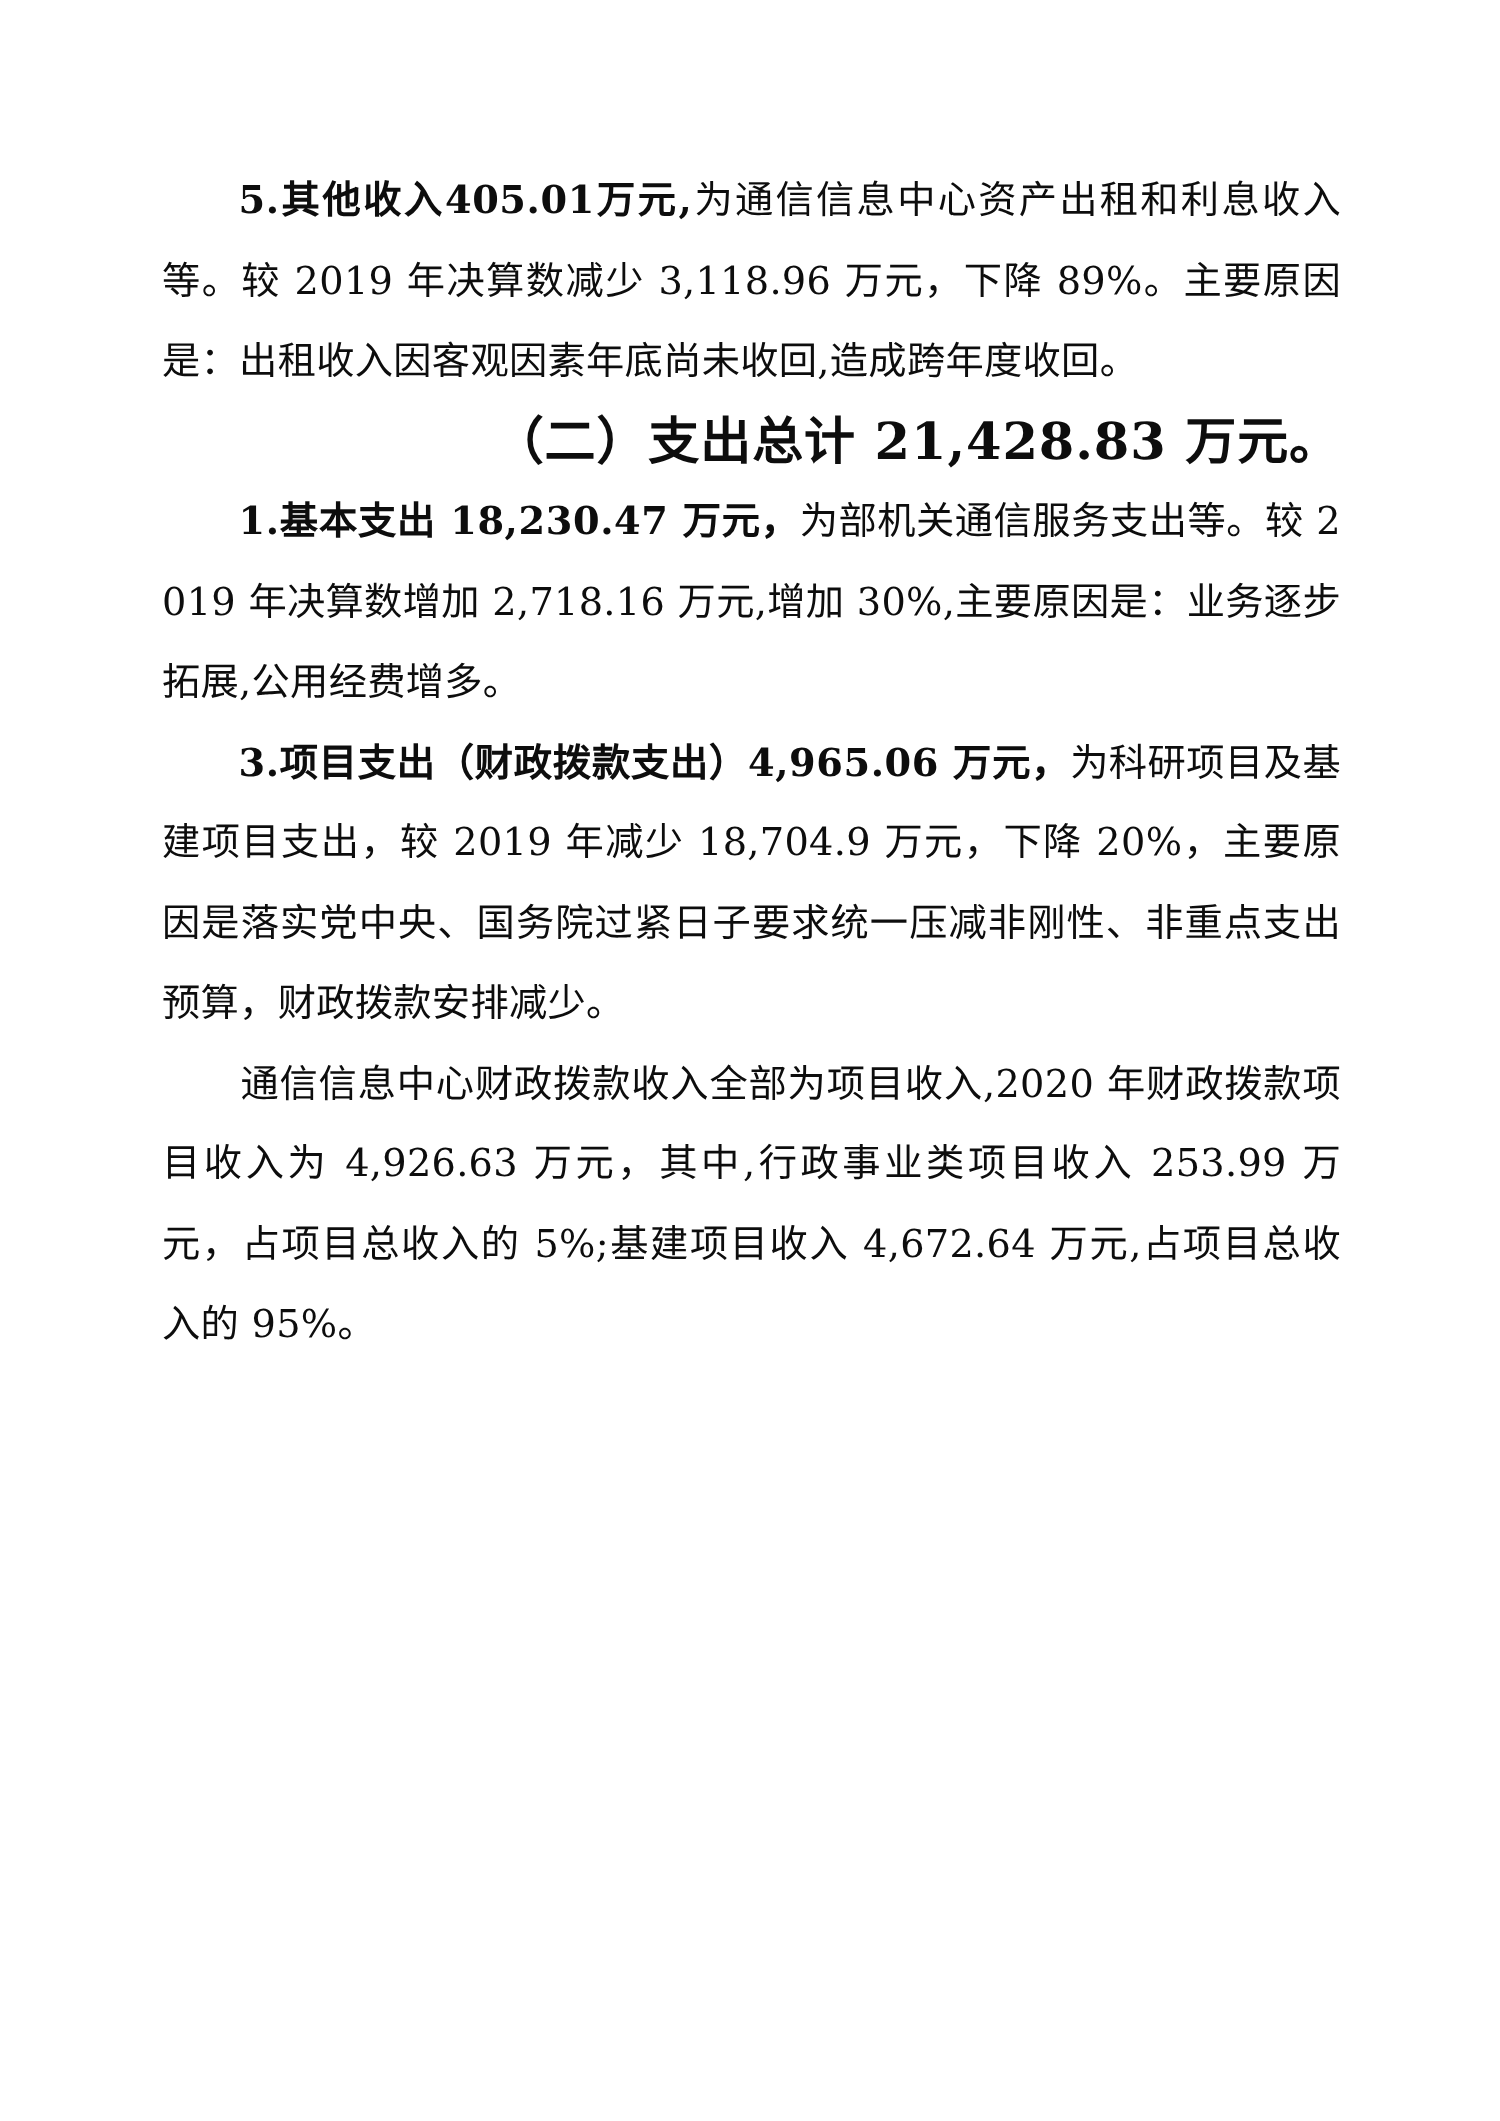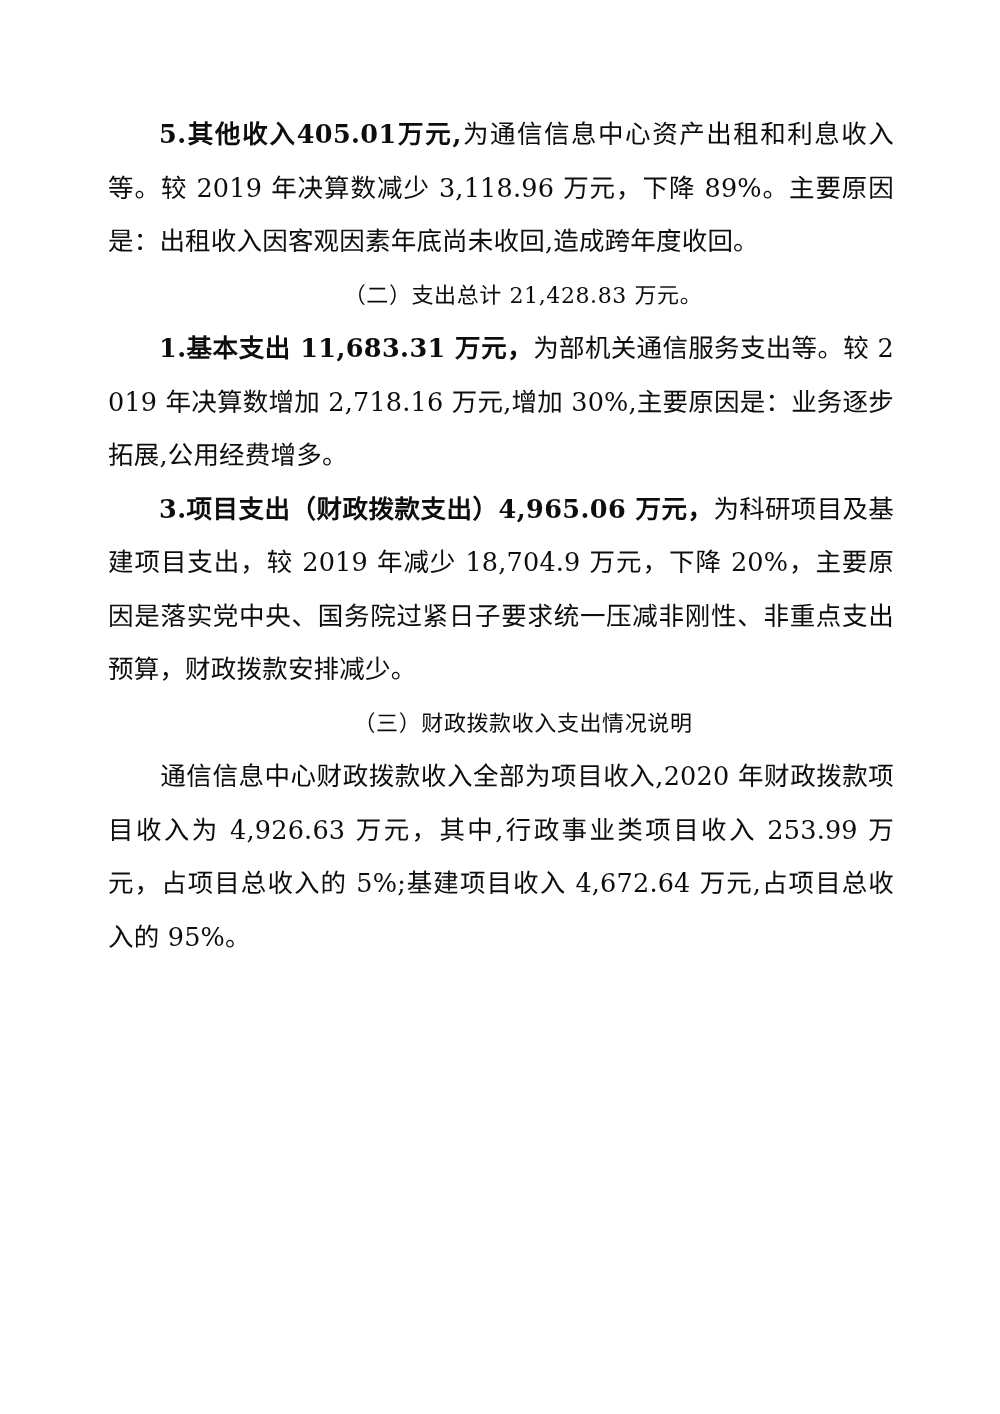--- a/index.html
+++ b/index.html
@@ -41,26 +41,26 @@
     text-indent: 2.05em;
   }
   
   .lead {
     font-weight: 700;
     letter-spacing: 0.4px;
   }
   
   .heading-para {
     margin: 0;
-    font-size: 22px;
+    font-size: 34px;
     line-height: 53.5px;
     text-indent: 2em;
-    font-weight: 400;
+    font-weight: 700;
     letter-spacing: 0.6px;
-    text-align: center;
+    text-align: right;
     font-family: "DejaVu Serif", "Liberation Serif", serif;
   }
   .footer {
     position: absolute;
     left: 0;
     right: 0;
     top: 1288px;
     text-align: left;
     font-size: 23px;
     font-weight: 700;
@@ -78,26 +78,25 @@
 
 <div class="page">
 
   <div class="body-area">
 
     <p class="para"><span class="lead">5.其他收入405.01万元,</span><span>为通信信息中心资产出租和利息收入等。较 2019 年决算数减少 3,118.96 万元，下降 89%。主要原因是：出租收入因客观因素年底尚未收回,造成跨年度收回。</span></p>
 
 
     <p class="heading-para">（二）支出总计 21,428.83 万元。</p>
 
-    <p class="para"><span class="lead">1.基本支出 11,683.31 万元，</span><span>为部机关通信服务支出等。较 2019 年决算数增加 2,718.16 万元,增加 30%,主要原因是：业务逐步拓展,公用经费增多。</span></p>
+    <p class="para"><span class="lead">1.基本支出 18,230.47 万元，</span><span>为部机关通信服务支出等。较 2019 年决算数增加 2,718.16 万元,增加 30%,主要原因是：业务逐步拓展,公用经费增多。</span></p>
 
 
     <p class="para"><span class="lead">3.项目支出（财政拨款支出）4,965.06 万元，</span><span>为科研项目及基建项目支出，较 2019 年减少 18,704.9 万元，下降 20%，主要原因是落实党中央、国务院过紧日子要求统一压减非刚性、非重点支出预算，财政拨款安排减少。</span></p>
 
-    <p class="heading-para">（三）财政拨款收入支出情况说明</p>
 
     <p class="para tight">通信信息中心财政拨款收入全部为项目收入,2020 年财政拨款项目收入为 4,926.63 万元，其中,行政事业类项目收入 253.99 万元，占项目总收入的 5%;基建项目收入 4,672.64 万元,占项目总收入的 95%。</p>
 
   </div>
 
   <div class="footer">
     <span>16</span><span class="sep">/</span><span>19</span>
   </div>
 
 </div>

